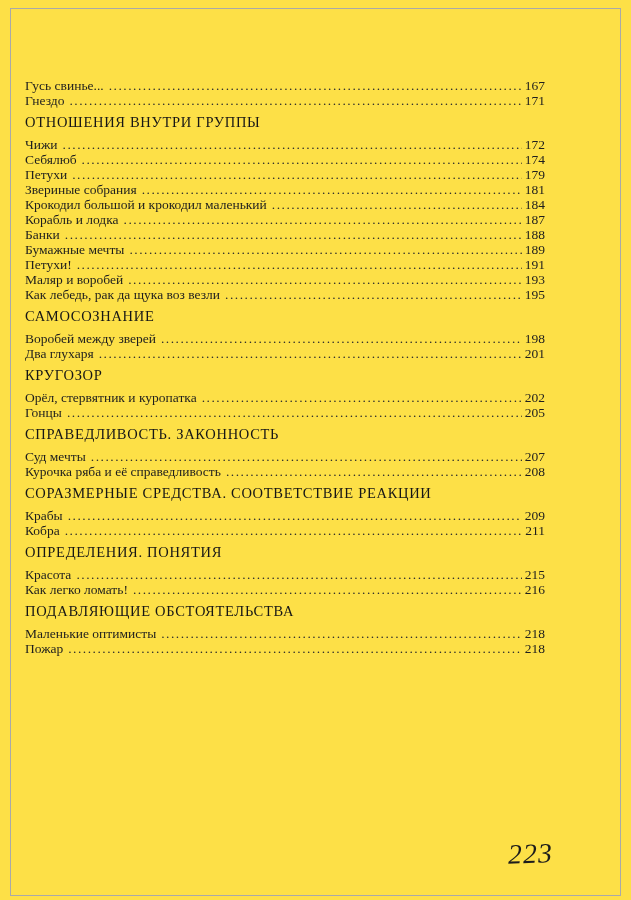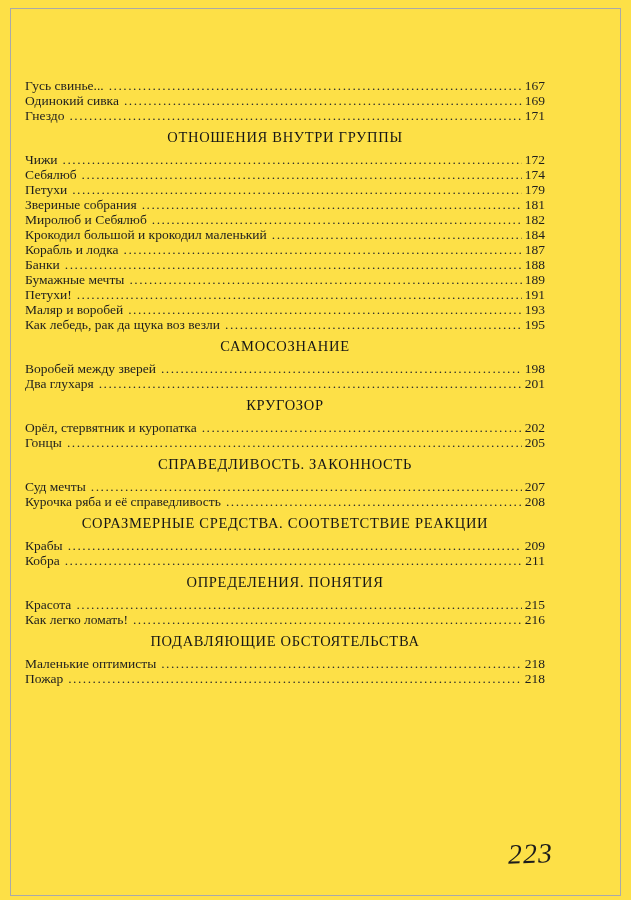--- a/index.html
+++ b/index.html
@@ -20,21 +20,20 @@
   }
   .toc {
     position: absolute;
     left: 25px;
     right: 86px;
     top: 78px;
     font-size: 13.5px;
   }
   .toc-section { margin: 0; }
   .section-heading {
-    text-align: center;
     font-size: 14.5px;
     line-height: 15px;
     margin: 7px 0 7px;
     letter-spacing: 0.7px;
     color: #161616;
     font-weight: normal;
   }
   .toc-entry {
     display: flex;
     align-items: baseline;
@@ -73,25 +72,20 @@
   <div class="toc">
   <div class="toc-section">
 
     <div class="section-entries">
   <div class="toc-entry">
     <span class="entry-title">Гусь свинье...</span>
     <span class="entry-dots"></span>
     <span class="entry-page">167</span>
   </div>
 
-  <div class="toc-entry">
-    <span class="entry-title">Одинокий сивка</span>
-    <span class="entry-dots"></span>
-    <span class="entry-page">169</span>
-  </div>
 
   <div class="toc-entry">
     <span class="entry-title">Гнездо</span>
     <span class="entry-dots"></span>
     <span class="entry-page">171</span>
   </div>
 </div>
   </div>
 
   <div class="toc-section">
@@ -115,25 +109,20 @@
     <span class="entry-dots"></span>
     <span class="entry-page">179</span>
   </div>
 
   <div class="toc-entry">
     <span class="entry-title">Звериные собрания</span>
     <span class="entry-dots"></span>
     <span class="entry-page">181</span>
   </div>
 
-  <div class="toc-entry">
-    <span class="entry-title">Миролюб и Себялюб</span>
-    <span class="entry-dots"></span>
-    <span class="entry-page">182</span>
-  </div>
 
   <div class="toc-entry">
     <span class="entry-title">Крокодил большой и крокодил маленький</span>
     <span class="entry-dots"></span>
     <span class="entry-page">184</span>
   </div>
 
   <div class="toc-entry">
     <span class="entry-title">Корабль и лодка</span>
     <span class="entry-dots"></span>

